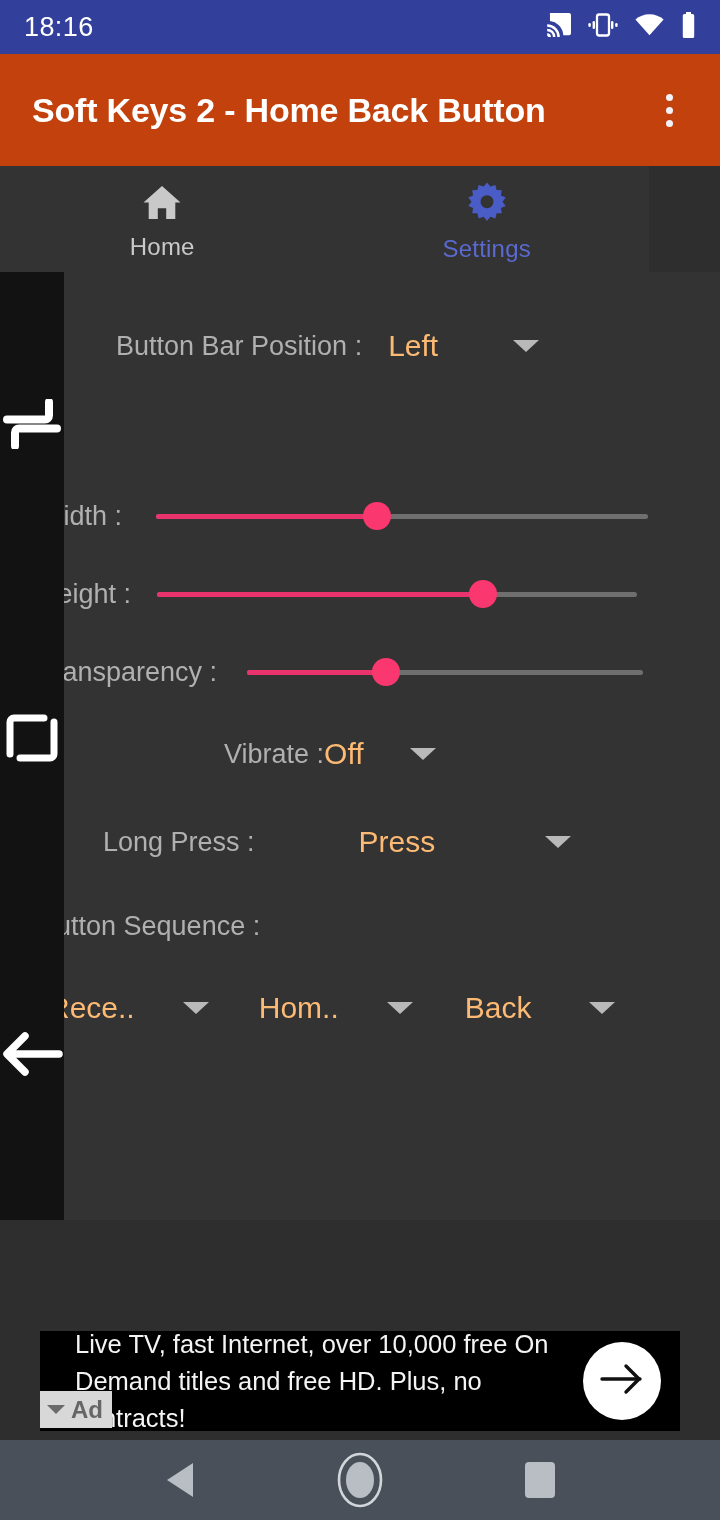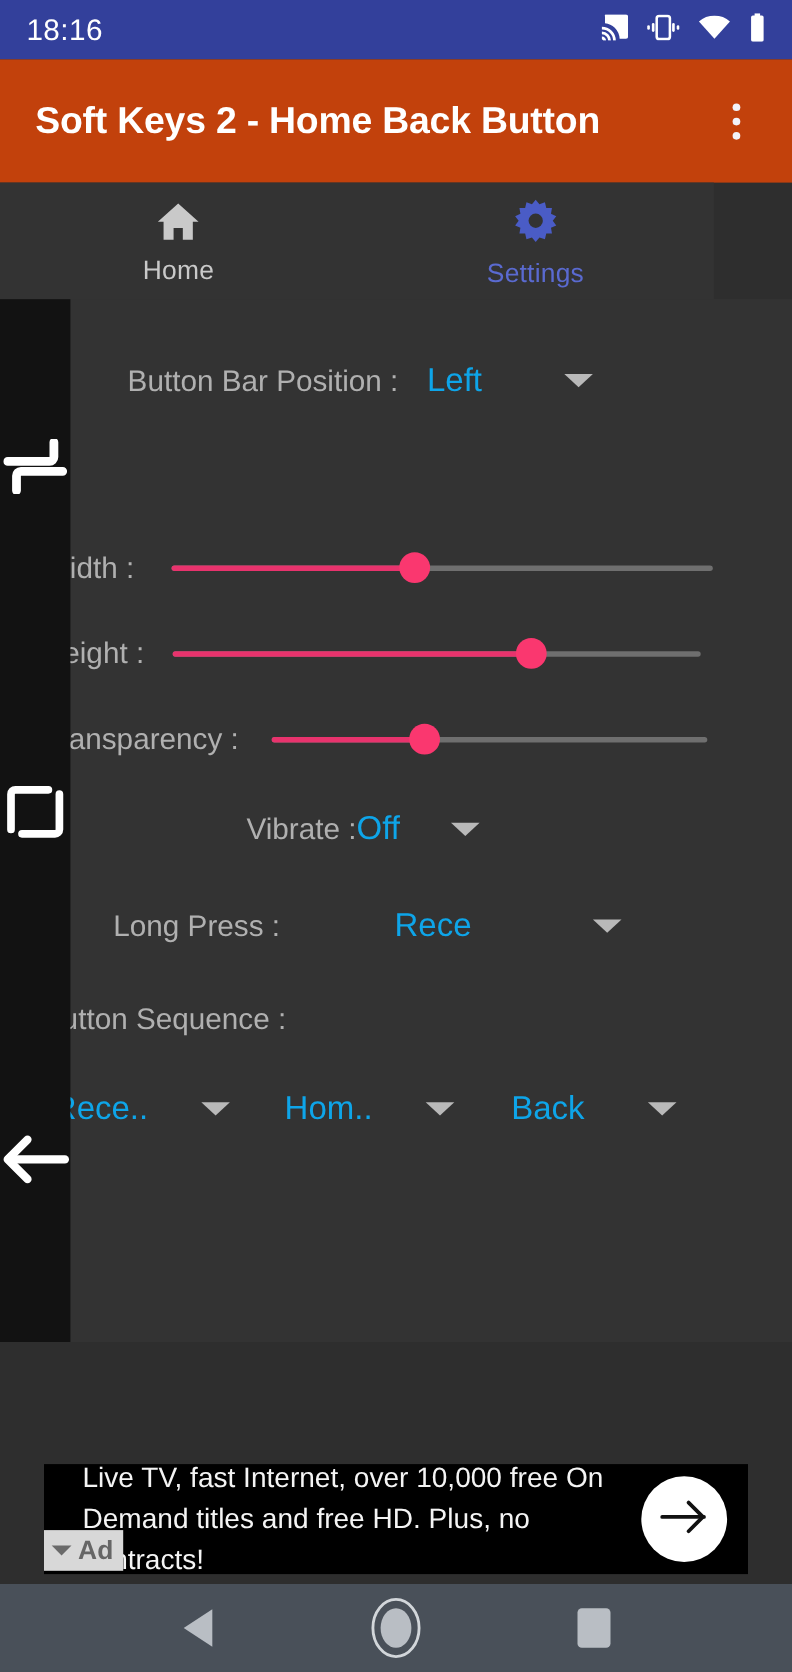--- a/index.html
+++ b/index.html
@@ -120,21 +120,21 @@
     display: flex;
     align-items: center;
     box-sizing: border-box;
   }
   .label {
     color: #b0b0b0;
     font-size: 27px;
     white-space: nowrap;
   }
   .value {
-    color: #0ea5e9;
+    color: #fdba74;
     font-size: 30px;
     white-space: nowrap;
   }
   .caret {
     width: 0; height: 0;
     border-left: 13px solid transparent;
     border-right: 13px solid transparent;
     border-top: 12px solid #b9b9b9;
   }
 
@@ -351,21 +351,21 @@
     </div>
 
     <div class="row" style="top:456px;height:52px;padding-left:224px;">
       <span class="label">Vibrate :</span>
       <span class="value" style="">Off</span>
       <span class="caret" style="margin-left:46px;"></span>
     </div>
 
     <div class="row" style="top:544px;height:52px;padding-left:103px;">
       <span class="label">Long Press :</span>
-      <span class="value" style="margin-left:104px;">Rece</span>
+      <span class="value" style="margin-left:104px;">Press</span>
       <span class="caret" style="margin-left:110px;"></span>
     </div>
 
     <div class="row" style="top:628px;height:52px;padding-left:38px;">
       <span class="label">Button Sequence :</span>
     </div>
 
     <div class="row" style="top:708px;height:56px;padding-left:48px;">
       <span class="value">Rece..</span>
       <span class="caret" style="margin-left:48px;"></span>

